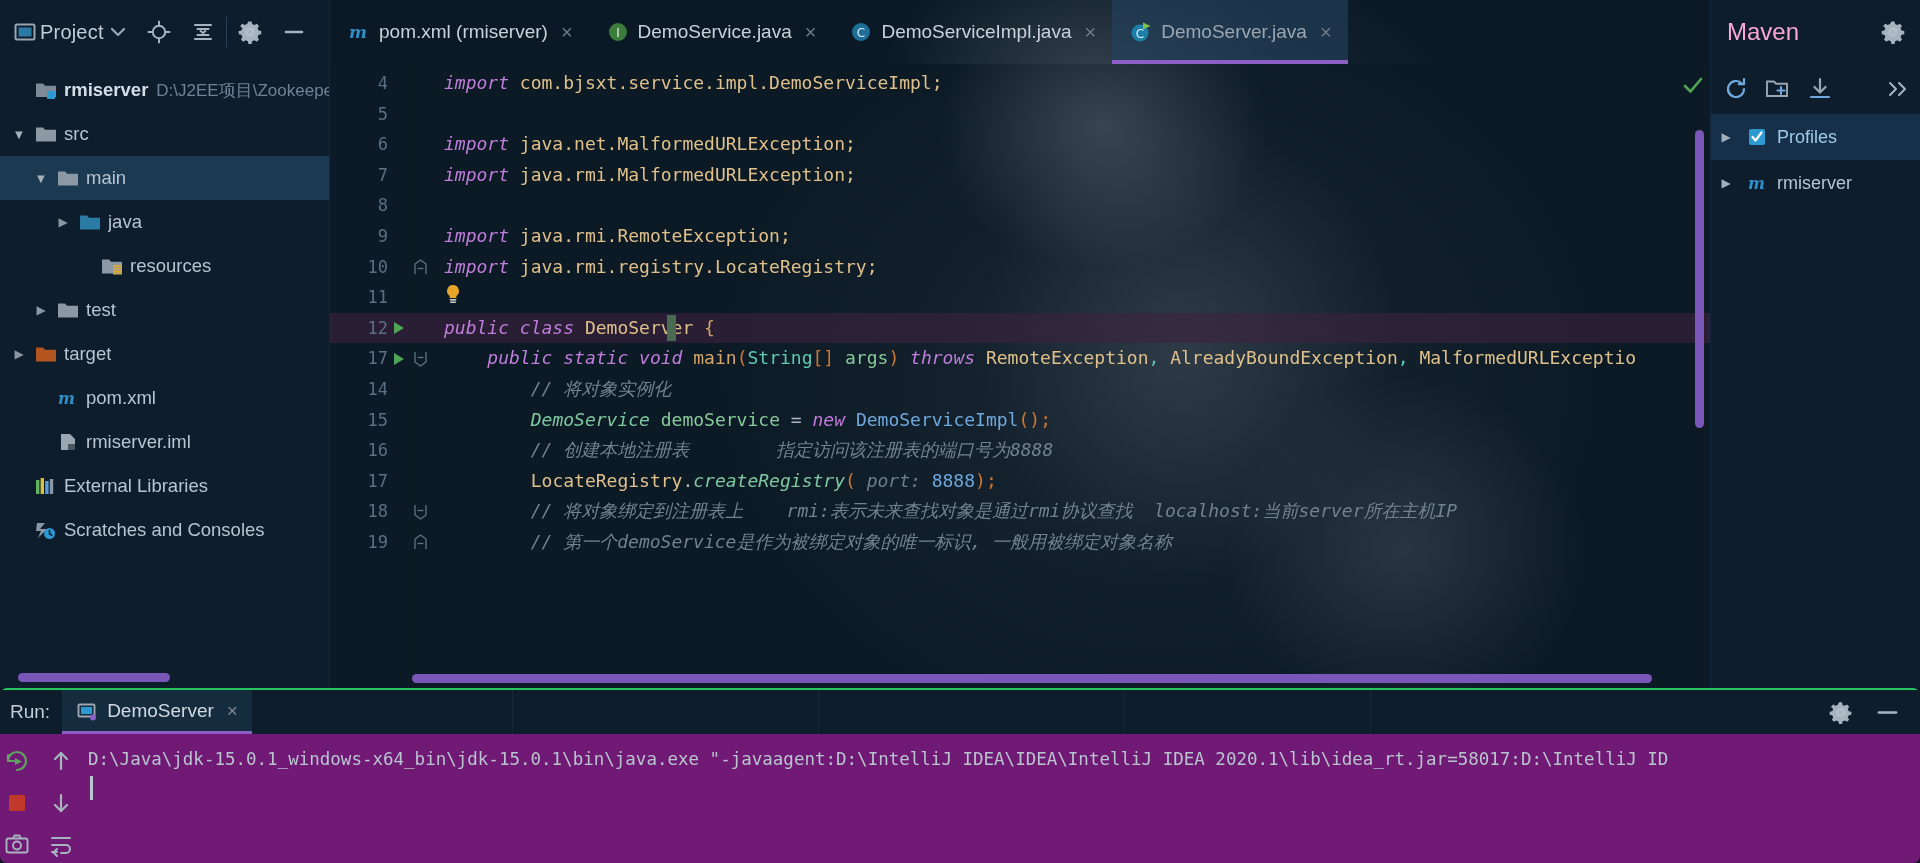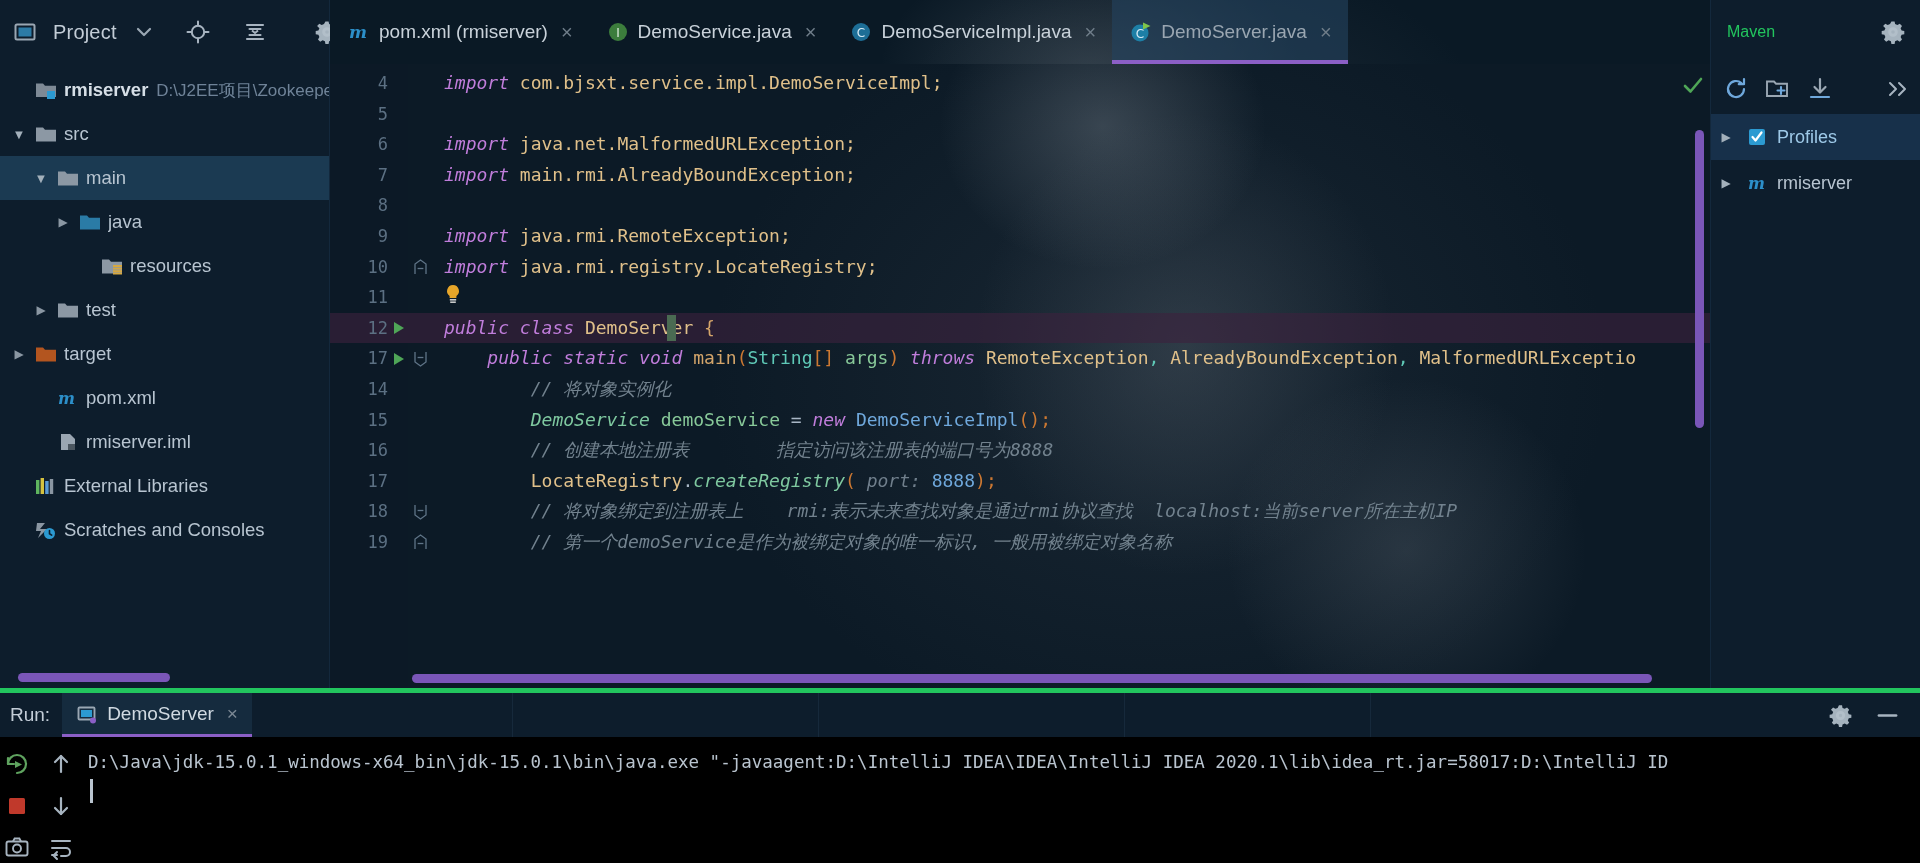--- a/index.html
+++ b/index.html
@@ -10,21 +10,21 @@
     overflow:hidden;
   }
   .app { position:relative; width:1920px; height:863px; background:#081420; display:flex; flex-direction:column; }
 
   
   .top-row { display:flex; height:64px; flex:0 0 64px; }
 
   
   .proj-header {
     width:330px; flex:0 0 330px;
-    display:flex; align-items:center; gap:17px;
+    display:flex; align-items:center; gap:4px;
     padding-left:14px;
     background:#0d1d2c;
     border-right:1px solid #13283c;
   }
   .proj-title { color:#c3cdd7; font-size:20px; letter-spacing:.2px; }
   .ic { display:inline-flex; align-items:center; justify-content:center; }
   .ic svg { display:block; }
   .proj-header .spacerline { width:1px; height:30px; background:#24405a; margin:0 6px; }
 
   
@@ -52,21 +52,21 @@
   .tab .tabclose { color:#6f7d89; font-size:20px; margin-left:4px; line-height:1; }
 
   
   .maven-header {
     width:210px; flex:0 0 210px;
     display:flex; align-items:center; justify-content:space-between;
     padding:0 14px 0 16px;
     background:#0d1d2c;
     border-left:1px solid #13283c;
   }
-  .maven-title { color:#22c55e; font-size:16px; }
+  .maven-title { color:#f9a8d4; font-size:24px; }
 
   
   .mid { display:flex; flex:1 1 auto; min-height:0; }
 
   
   .tree {
     width:330px; flex:0 0 330px; background:#0d1d2c;
     border-right:1px solid #13283c;
     position:relative; padding-top:4px; overflow:hidden;
   }
@@ -134,21 +134,21 @@
     width:210px; flex:0 0 210px; background:#0d1d2c;
     border-left:1px solid #13283c;
   }
   .mv-toolbar { display:flex; align-items:center; gap:16px; height:50px; padding:0 10px 0 12px; }
   .mv-row { display:flex; align-items:center; gap:8px; height:46px; padding-left:4px; font-size:18px; color:#b8c5d1; }
   .mv-row .arrow { width:22px; display:flex; justify-content:center; }
   .mv-row .mvic { width:24px; display:flex; justify-content:center; }
   .mv-row.profiles .lbl { color:#9ec9e8; }
 
   
-  .runpanel { flex:0 0 175px; height:175px; background:#000000; border-top:5px solid #22c55e; display:flex; flex-direction:column; }
+  .runpanel { flex:0 0 175px; height:175px; background:#701a75; border-top:2px solid #22c55e; display:flex; flex-direction:column;border-radius:7px; }
   .run-tabbar { display:flex; align-items:center; height:44px; background:#0d1d2c; position:relative; }
   .run-label { color:#c3cdd7; font-size:19px; padding:0 12px 0 10px; }
   .run-tab {
     display:flex; align-items:center; gap:9px; padding:0 14px; height:44px;
     background:#152b3e; color:#d1dae2; font-size:19px;
     border-bottom:3px solid #8b5fc6;
   }
   .run-tab .x { color:#7b8894; font-size:19px; margin-left:4px; }
   .run-divs { flex:1; display:flex; align-items:center; }
   .run-div { width:1px; height:44px; background:#16293b; }
@@ -398,21 +398,21 @@
     </div>
 
     <div class="editor">
       <div class="editor-bg"></div>
       <div class="gutter"></div>
 
       <div class="code" id="codebox">
           <div class="cline"><span class="lnum">4</span><span class="gmark"></span><span class="fold"></span><span class="ctext"><span class="kw">import </span><span class="ident">com.bjsxt.service.impl.DemoServiceImpl;</span></span></div>
           <div class="cline"><span class="lnum">5</span><span class="gmark"></span><span class="fold"></span><span class="ctext"></span></div>
           <div class="cline"><span class="lnum">6</span><span class="gmark"></span><span class="fold"></span><span class="ctext"><span class="kw">import </span><span class="ident">java.net.MalformedURLException;</span></span></div>
-          <div class="cline"><span class="lnum">7</span><span class="gmark"></span><span class="fold"></span><span class="ctext"><span class="kw">import </span><span class="ident">main.rmi.AlreadyBoundException;</span></span></div>
+          <div class="cline"><span class="lnum">7</span><span class="gmark"></span><span class="fold"></span><span class="ctext"><span class="kw">import </span><span class="ident">java.rmi.MalformedURLException;</span></span></div>
           <div class="cline"><span class="lnum">8</span><span class="gmark"></span><span class="fold"></span></div>
           <div class="cline"><span class="lnum">9</span><span class="gmark"></span><span class="fold"></span><span class="ctext"><span class="kw">import </span><span class="ident">java.rmi.RemoteException;</span></span></div>
           <div class="cline"><span class="lnum">10</span><span class="gmark"></span><span class="fold"><svg width="13" height="16" viewBox="0 0 13 16">
                 <path d="M1 15 V5 L6.5 1 L12 5 V15" fill="none" stroke="#5f7487" stroke-width="1.3"></path>
                 <path d="M3.6 9.5h5.8" stroke="#5f7487" stroke-width="1.3"></path>
               </svg></span><span class="ctext"><span class="kw">import </span><span class="ident">java.rmi.registry.LocateRegistry;</span></span></div>
           <div class="cline"><span class="lnum">11</span><span class="gmark"></span><span class="fold"></span><span class="ctext"><span style="display: inline-block; vertical-align: -5px;"><svg width="18" height="22" viewBox="0 0 18 22">
                   <path d="M9 1a6 6 0 00-3.4 10.9V14h6.8v-2.1A6 6 0 009 1z" fill="#e8a629"></path>
                   <rect x="5.8" y="15" width="6.4" height="1.6" fill="#c9c9c9"></rect>
                   <rect x="6.2" y="17.4" width="5.6" height="1.6" fill="#c9c9c9"></rect>

